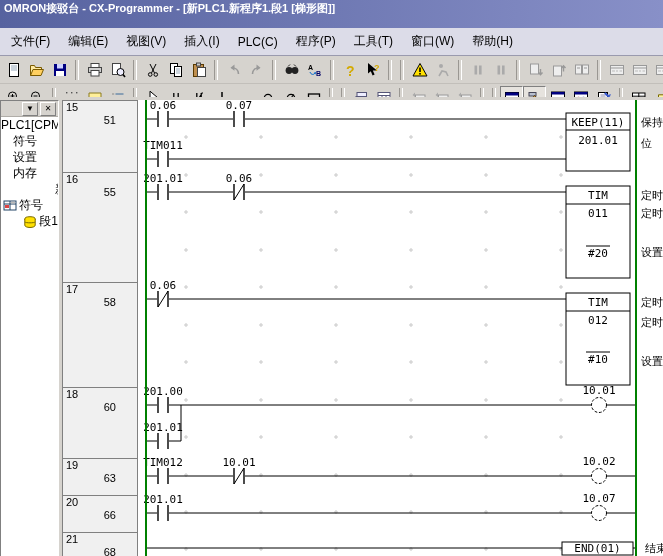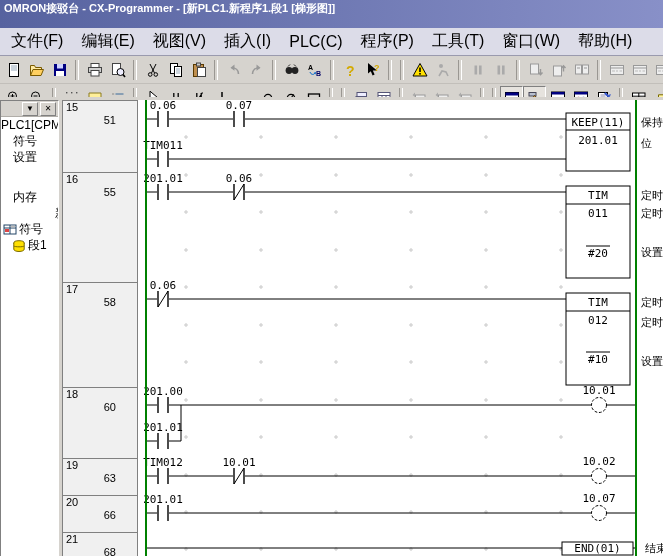--- a/index.html
+++ b/index.html
@@ -1,21 +1,21 @@
 <!DOCTYPE html>
 <html><head>
 <meta charset="utf-8">
 <style>
   html,body{margin:0;padding:0}
   body{width:663px;height:556px;overflow:hidden;position:relative;background:#d6d3ce;
        font-family:"Liberation Sans",sans-serif;-webkit-font-smoothing:none}
   .titlebar{height:28px;background:linear-gradient(90deg,#56629f,#8890c8);color:#fff;
             font-size:11px;font-weight:bold;line-height:16px;padding-left:4px;white-space:nowrap;overflow:hidden}
   .menubar{height:27px;background:#dcdce8;border-bottom:1px solid #9a9aae;display:flex;align-items:center;
-           font-size:16px;color:#000;padding-left:2px}
+           font-size:12px;color:#000;padding-left:2px}
   .menuitem{padding:3px 9px;white-space:nowrap}
   .toolbar{height:27px;display:flex;align-items:center;background:#d6d3ce;border-bottom:1px solid #c2bfba;padding-left:2px}
   .tbtn{width:23px;height:23px;flex:0 0 23px;display:flex;align-items:center;justify-content:center}
   .tbtn.active{border:1px solid;border-color:#808080 #fff #fff #808080;background:#e6e3de;width:21px;height:21px;flex-basis:21px}
   .tsep{width:2px;height:20px;border-left:1px solid #9a9792;border-right:1px solid #fff;margin:0 4px;flex:0 0 2px}
   #main{position:absolute;left:0;top:97px;width:663px;height:459px;background:#d6d3ce}
   #tree{position:absolute;left:0;top:3px;width:57px;height:456px;background:#fff;
         border:1px solid;border-color:#808080 #fff #fff #808080;overflow:hidden}
   .tree-top{height:15px;background:#d6d3ce;border-bottom:1px solid #b0ada8;display:flex;justify-content:flex-end;align-items:center;gap:2px;padding-right:2px}
   .tree-top .mbtn{width:14px;height:12px;font-size:8px;line-height:11px;text-align:center;background:#d6d3ce;
@@ -412,38 +412,38 @@
     <div id="treerows">
         <div class="trow" style="padding-left: 0px;">
           <span>PLC1[CPM1</span>
         </div>
         <div class="trow" style="padding-left: 12px;">
           <span>符号</span>
         </div>
         <div class="trow" style="padding-left: 12px;">
           <span>设置</span>
         </div>
-        <div class="trow" style="padding-left: 12px; margin-top: 24px;">
+        <div class="trow" style="padding-left: 12px;">
           <span>内存</span>
         </div>
         <div class="trow" style="padding-left: 12px; margin-left: 42px;">
           <span>新程序1</span>
         </div>
         <div class="trow" style="padding-left: 2px;">
           <span class="ticon">
             <svg width="14" height="13" viewBox="0 0 14 13">
               <rect x="1" y="2" width="12" height="9" fill="#fff" stroke="#246"></rect>
               <path d="M1 5h12M7 2v9" stroke="#246"></path>
               <rect x="2" y="6" width="4" height="3" fill="#d44"></rect>
               <rect x="8" y="2.8" width="4" height="1.6" fill="#bbb"></rect>
             </svg>
           </span>
           <span>符号</span>
         </div>
-        <div class="trow" style="padding-left: 11px;">
+        <div class="trow" style="padding-left: 4px; justify-content: flex-end;">
           <span class="ticon">
             <svg width="14" height="13" viewBox="0 0 14 13">
               <ellipse cx="7" cy="4" rx="5.2" ry="2.3" fill="#ffe000" stroke="#7a6a00"></ellipse>
               <path d="M1.8 4v6.2c0 1.3 2.3 2.3 5.2 2.3s5.2-1 5.2-2.3V4" fill="#ffe000" stroke="#7a6a00"></path>
               <path d="M1.8 7c1 1.1 9.4 1.1 10.4 0" fill="none" stroke="#7a6a00"></path>
             </svg>
           </span>
           <span>段1</span>
         </div>
       </div>

